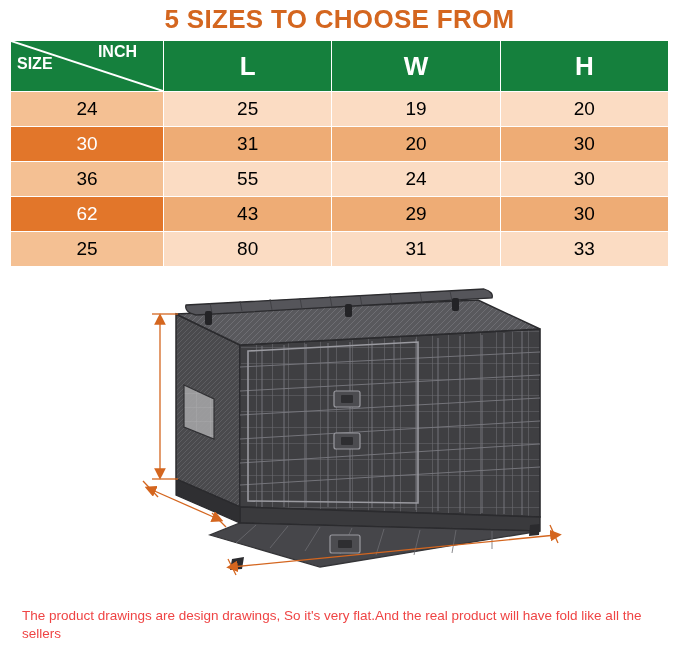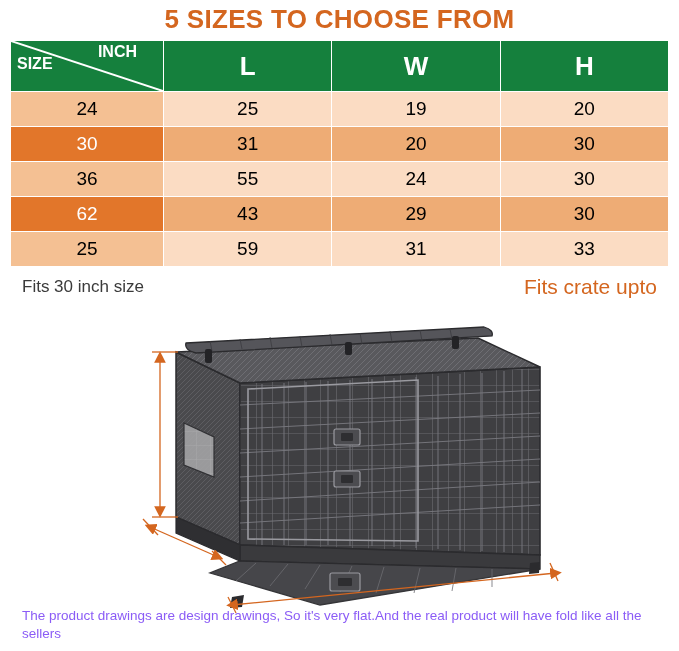--- a/index.html
+++ b/index.html
@@ -116,21 +116,21 @@
     height: 330px;
   }
   .illus svg { display:block; }
 
   .footnote {
     position: absolute;
     left: 22px;
     bottom: 8px;
     width: 640px;
     font-size: 13.5px;
-    color: #8b5cf6;
+    color: #ef4444;
     line-height: 18px;
   }
 </style>
 </head>
 <body>
 
 <div class="page">
 
   <div class="title">5 SIZES TO CHOOSE FROM</div>
 
@@ -168,31 +168,27 @@
         <td>30</td>
       </tr>
       <tr class="row-dark">
         <td class="size-col">62</td>
         <td>43</td>
         <td>29</td>
         <td>30</td>
       </tr>
       <tr class="row-light">
         <td class="size-col">25</td>
-        <td>59</td>
+        <td>80</td>
         <td>31</td>
         <td>33</td>
       </tr>
     </tbody>
   </table>
 
-  <div class="caption-row">
-    <div class="fits-left">Fits 30 inch size</div>
-    <div class="fits-right">Fits crate upto</div>
-  </div>
 
   <div class="illus">
     <svg width="679" height="330" viewBox="0 0 679 330">
       <defs>
         <pattern id="mesh" width="16" height="16" patternUnits="userSpaceOnUse">
           <rect width="16" height="16" fill="#3f3f42"></rect>
           <path d="M0 0 H16 M0 0 V16" stroke="#6b6b70" stroke-width="1.2"></path>
         </pattern>
         <pattern id="meshSide" width="14" height="14" patternUnits="userSpaceOnUse">
           <rect width="14" height="14" fill="#343437"></rect>

